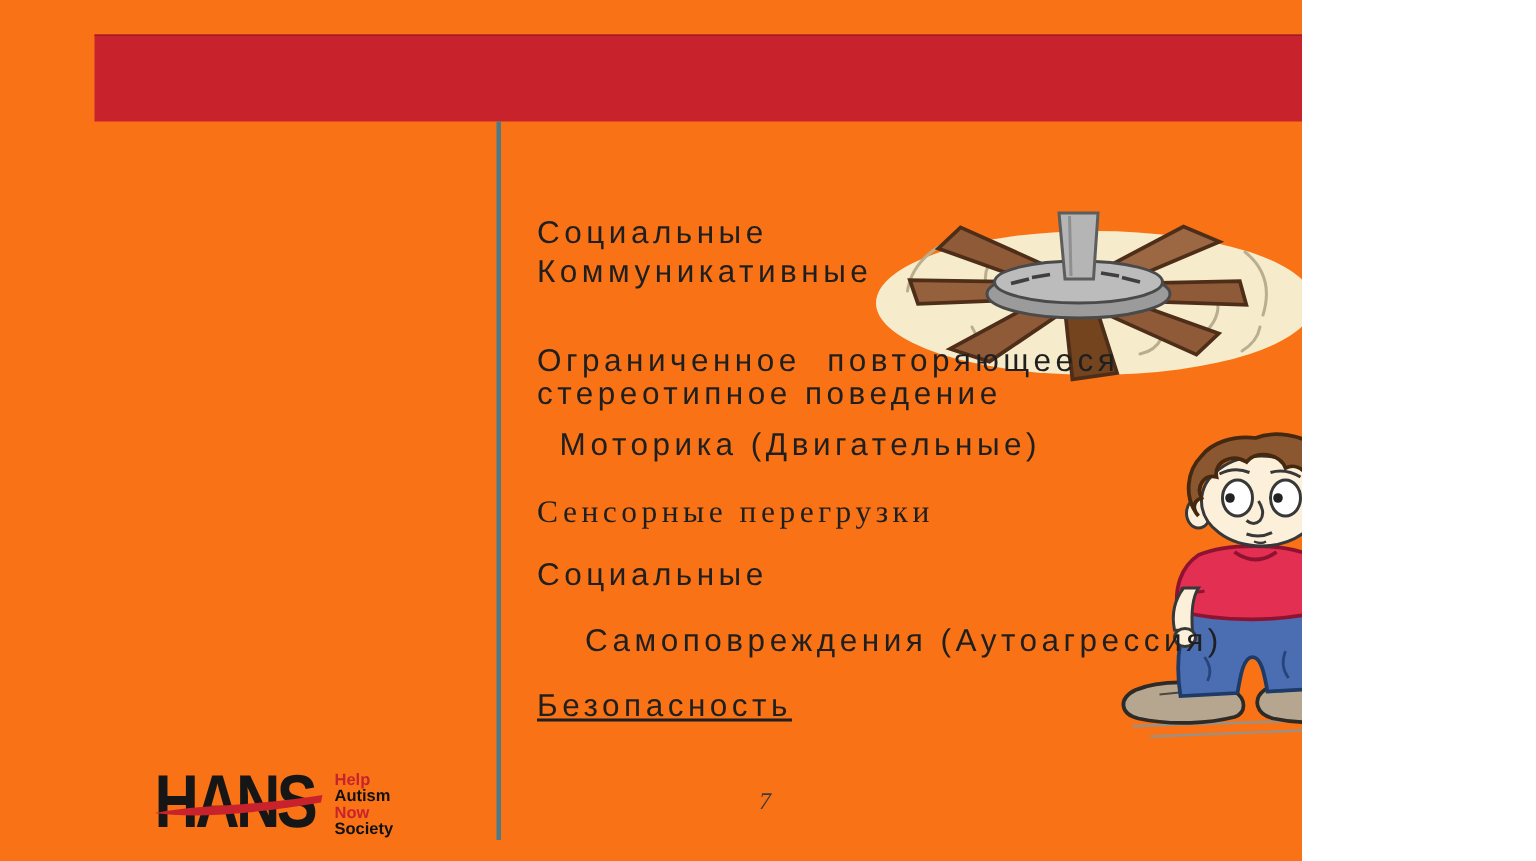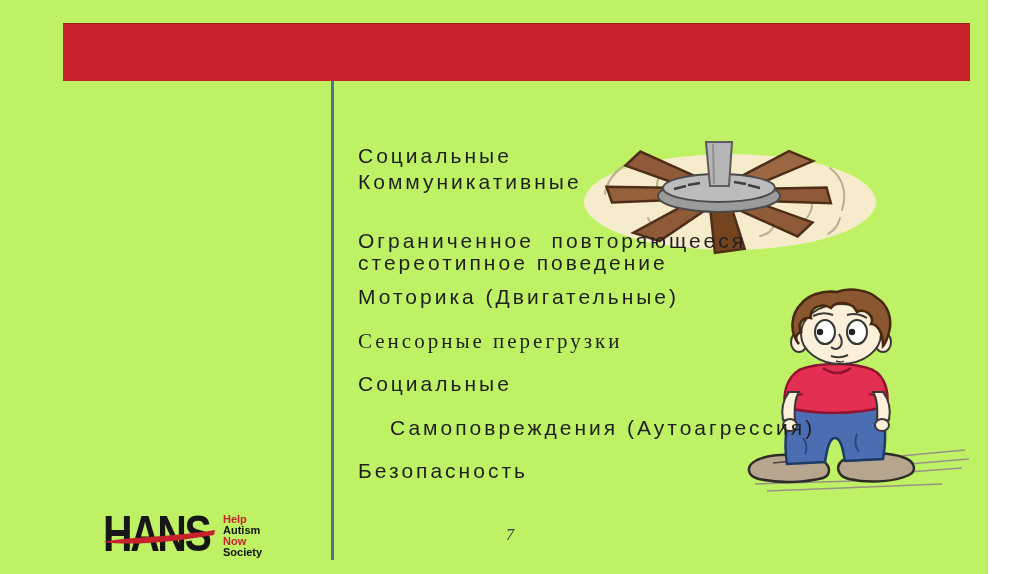--- a/index.html
+++ b/index.html
@@ -1,34 +1,34 @@
 <!DOCTYPE html>
 <html><head>
 <meta charset="utf-8">
 <style>
   html,body{margin:0;padding:0;background:#ffffff;}
   .stage{
-    position:relative;width:988px;height:574px;background:#bef264;
+    position:relative;width:868px;height:574px;background:#f97316;
     overflow:hidden;font-family:"Liberation Sans",sans-serif;
   }
   .banner{
     position:absolute;left:63px;top:23px;width:907px;height:57px;
     background:#c8232c;border-top:1px solid #9e1c24;
   }
   .divider{
     position:absolute;left:331px;top:81px;width:3px;height:479px;
     background:#4d7a8a;
   }
   .symptom-list{position:absolute;left:0;top:0;width:1024px;height:574px;z-index:5;}
   .list-item{
     position:absolute;left:358px;color:#1f1f1f;font-size:21px;
     letter-spacing:3px;line-height:22px;white-space:pre-wrap;
   }
-  .li-0{top:145px;} .li-1{top:171px;} .li-2{top:230px;} .li-3{top:286px;}
-  .li-4{top:330px;font-family:Liberation Serif, serif;} .li-5{top:373px;} .li-6{top:417px;margin-left:32px;} .li-7{top:460px;}
+  .li-0{top:145px;} .li-1{top:171px;} .li-2{top:230px;} .li-3{top:286px;margin-left:15px;}
+  .li-4{top:330px;font-family:Liberation Serif, serif;} .li-5{top:373px;} .li-6{top:417px;margin-left:32px;} .li-7{top:460px;text-decoration:underline;}
   .fan{position:absolute;left:578px;top:138px;z-index:1;}
   .boy{position:absolute;left:737px;top:288px;z-index:1;}
   .logo{position:absolute;left:103px;top:507px;z-index:2;}
   .page-number{
     position:absolute;left:490px;top:526px;width:40px;text-align:center;
     font-family:"Liberation Serif",serif;font-style:italic;
     font-size:16px;color:#3c3c3c;z-index:5;
   }
 </style>
 </head>

